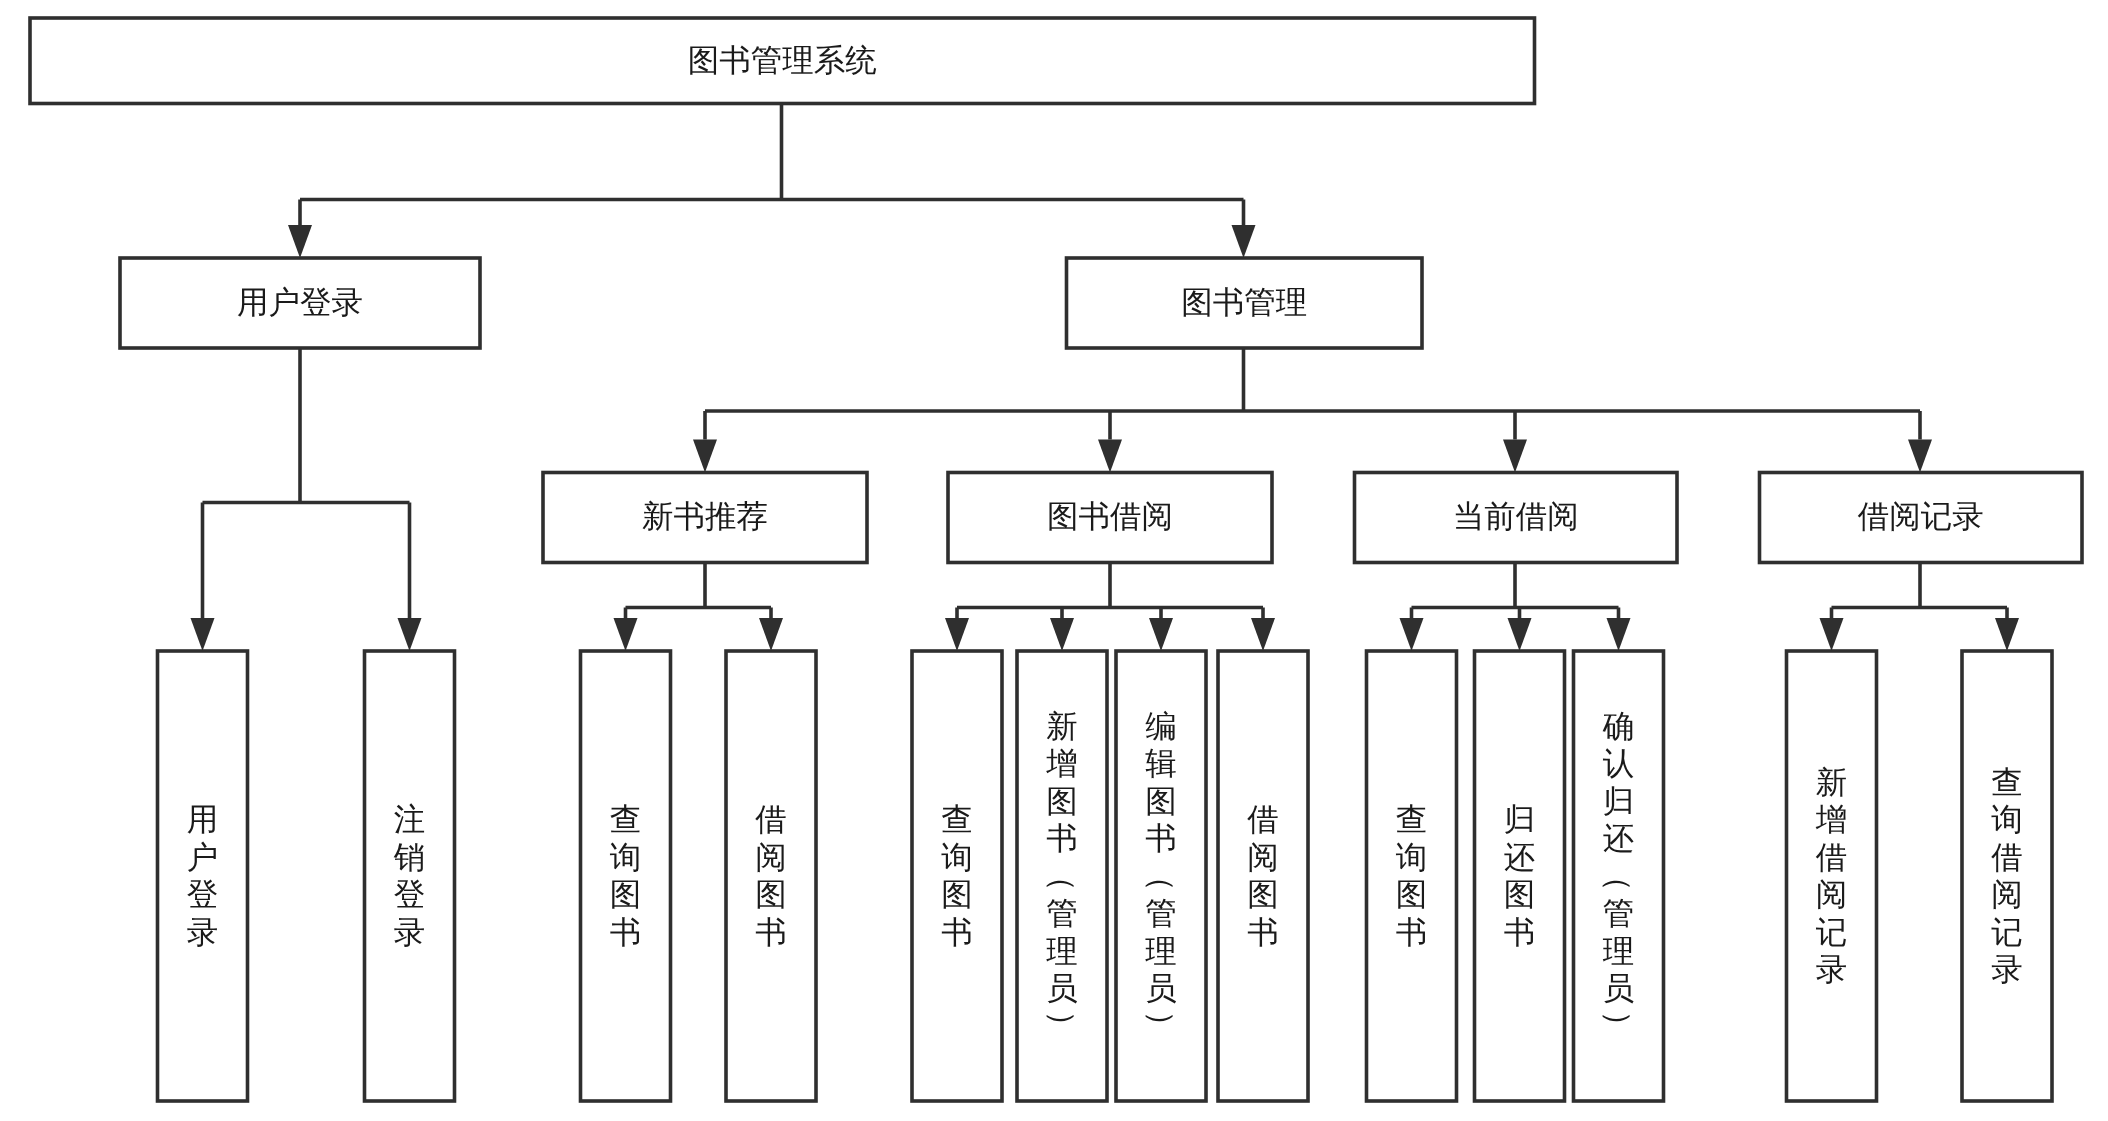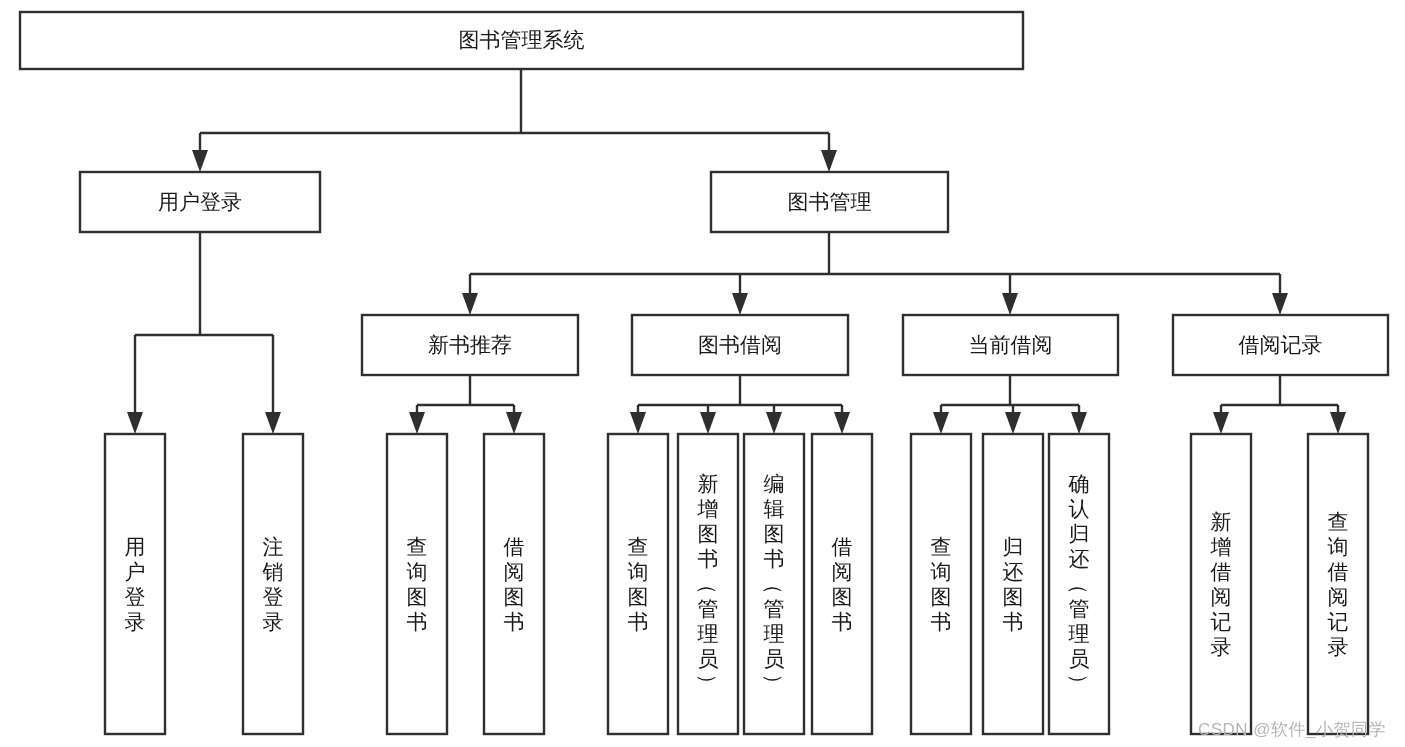--- a/index.html
+++ b/index.html
@@ -260,14 +260,13 @@
           <rect x="1308" y="434" width="60" height="300" class="node-box"></rect>
           <text x="1338" y="528.5" class="node-label-v">查</text>
           <text x="1338" y="553.5" class="node-label-v">询</text>
           <text x="1338" y="578.5" class="node-label-v">借</text>
           <text x="1338" y="603.5" class="node-label-v">阅</text>
           <text x="1338" y="628.5" class="node-label-v">记</text>
           <text x="1338" y="653.5" class="node-label-v">录</text>
         </g>
       </g>
   </svg>
-  <div class="watermark">CSDN @软件_小贺同学</div>
 </div>
 
 </body></html>

